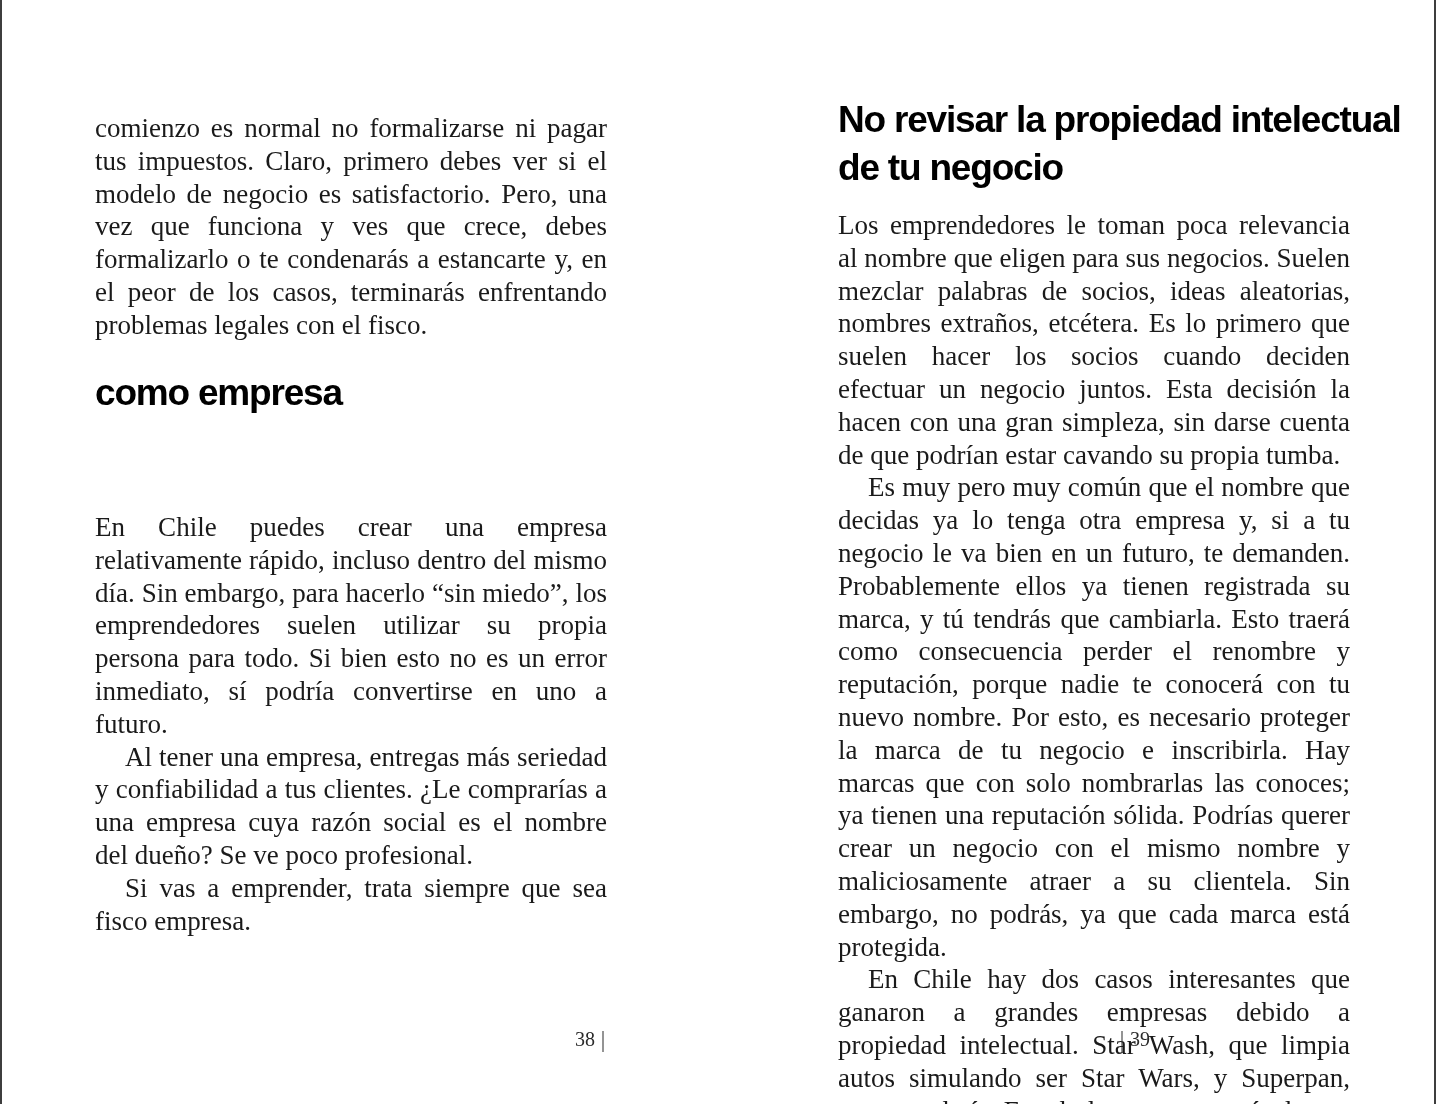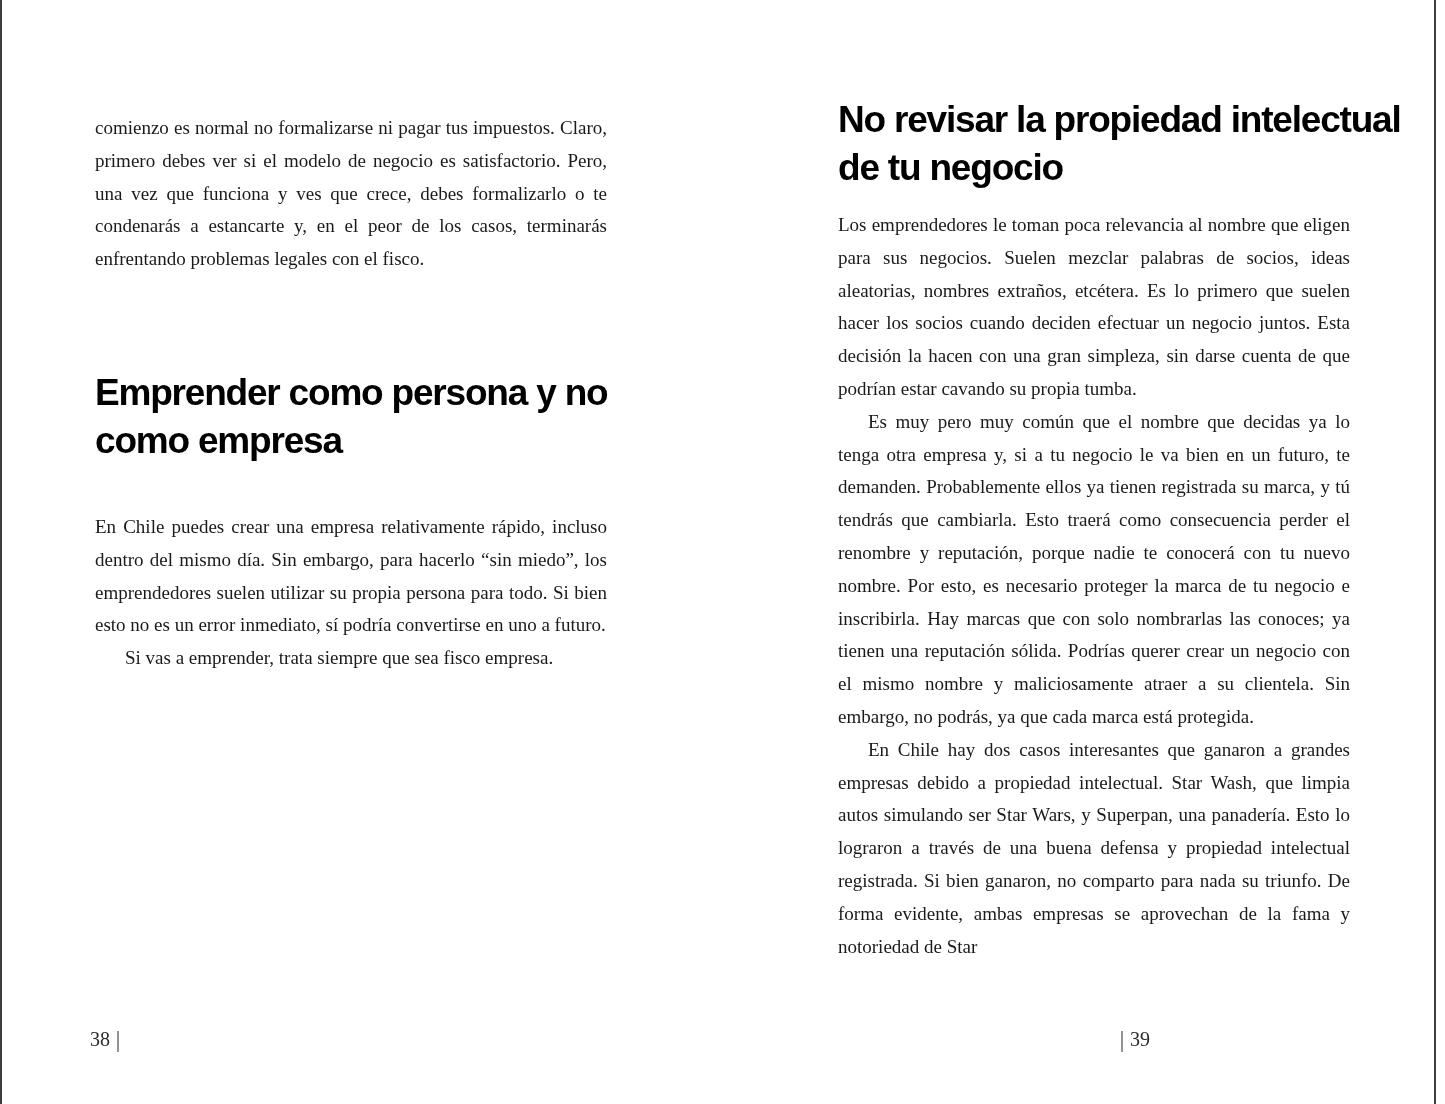--- a/index.html
+++ b/index.html
@@ -21,21 +21,21 @@
     bottom: 0;
     width: 2px;
     background: #3d3d3d;
   }
   .edge-left  { left: 0; }
   .edge-right { left: 1434px; }
 
   .text-block {
     position: absolute;
     width: 512px;
-    font-size: 19px;
+    font-size: 27px;
     line-height: 32.8px;
     text-align: justify;
     hyphens: auto;
   }
   .text-block p { margin: 0; }
   .text-block p.indent { text-indent: 30px; }
 
   .heading-block {
     position: absolute;
     width: 620px;
@@ -56,42 +56,42 @@
   #right-body    { left: 838px; top: 209px; }
 
   .footer {
     position: absolute;
     top: 1026px;
     width: 512px;
     font-size: 20px;
     line-height: 26px;
     color: #2b2b2b;
   }
-  #left-footer  { left: 86px;  text-align: left; }
+  #left-footer  { left: 95px;  text-align: right; }
   #right-footer { left: 880px; text-align: center; }
   .footer .divider { display: inline-block; margin: 0 2px; transform: scaleY(1.15); }
   .footer .num { display: inline-block; margin: 0 4px; }
 </style>
 </head>
 <body>
 
 <div class="edge-line edge-left"></div>
 <div class="edge-line edge-right"></div>
 
 <div class="text-block" id="left-intro">
   <p>comienzo es normal no formalizarse ni pagar tus impuestos. Claro, primero debes ver si el modelo de negocio es satisfactorio. Pero, una vez que funciona y ves que crece, debes formalizarlo o te condenarás a estancarte y, en el peor de los casos, terminarás enfrentando problemas legales con el fisco.</p>
 </div>
 
 <div class="heading-block" id="left-heading">
-  <span class="hline">Emprender como persona y no</span>
   <span class="hline">como empresa</span>
 </div>
 
 <div class="text-block" id="left-body">
   <p>En Chile puedes crear una empresa relativamente rápido, incluso dentro del mismo día. Sin embargo, para hacerlo “sin miedo”, los emprendedores suelen utilizar su propia persona para todo. Si bien esto no es un error inmediato, sí podría convertirse en uno a futuro.</p>
+  <p class="indent">Al tener una empresa, entregas más seriedad y confiabilidad a tus clientes. ¿Le comprarías a una empresa cuya razón social es el nombre del dueño? Se ve poco profesional.</p>
   <p class="indent">Si vas a emprender, trata siempre que sea fisco empresa.</p>
 </div>
 
 <div class="footer" id="left-footer">
   <span class="num">38</span><span class="divider">|</span>
 </div>
 
 <div class="heading-block" id="right-heading">
   <span class="hline">No revisar la propiedad intelectual</span>
   <span class="hline">de tu negocio</span>

